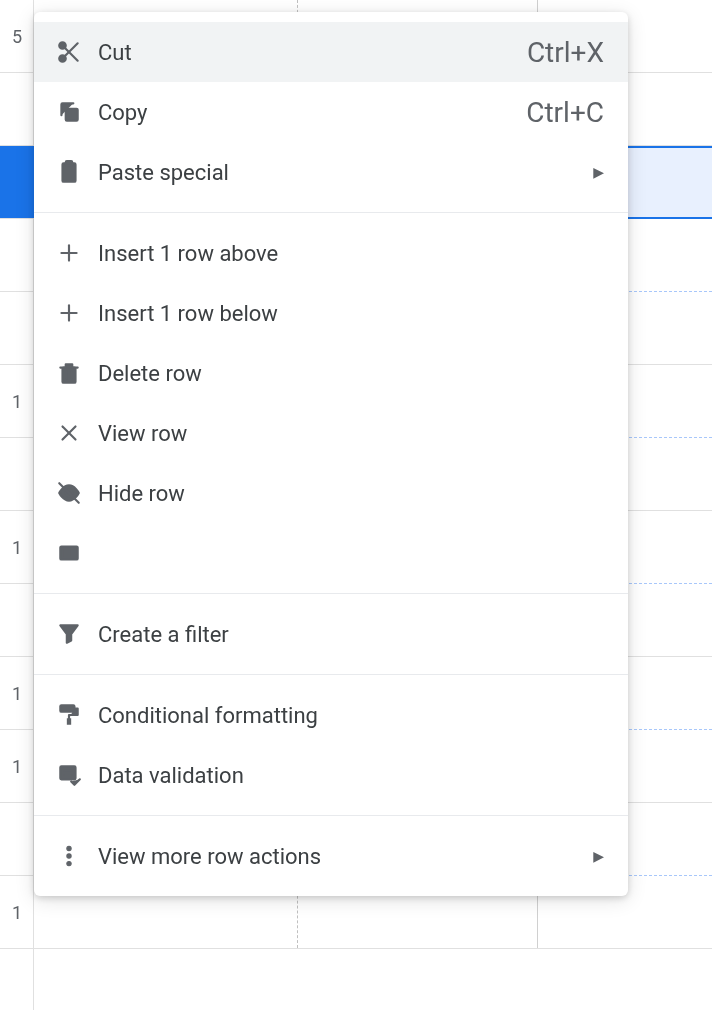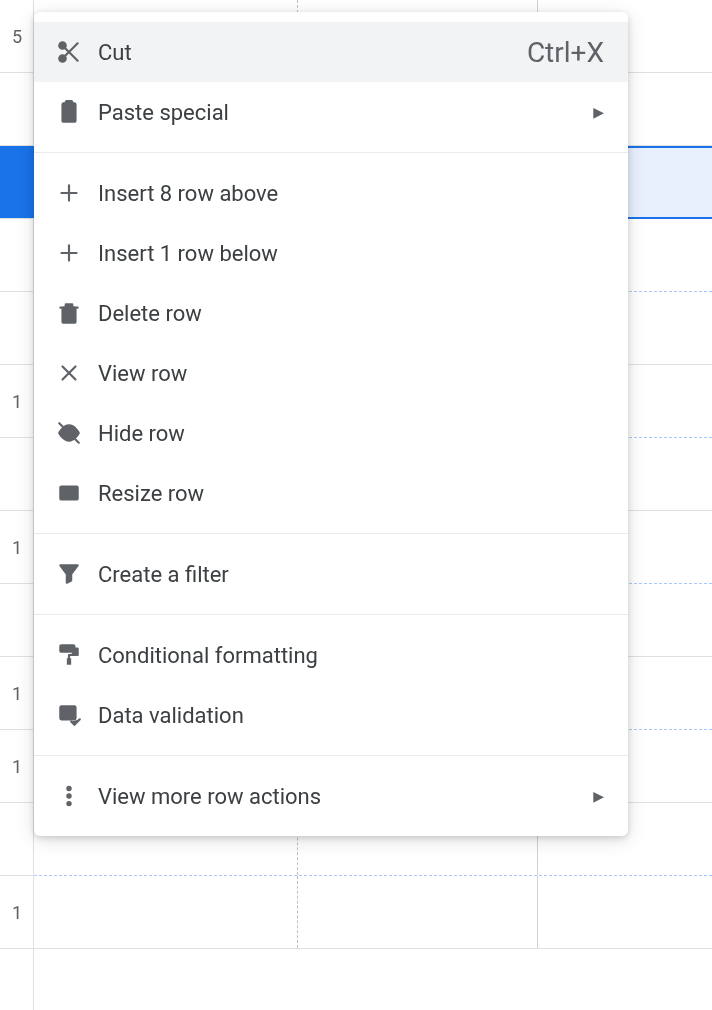--- a/index.html
+++ b/index.html
@@ -219,36 +219,46 @@
           <line x1="20" y1="4" x2="8.5" y2="15.5"></line>
           <line x1="20" y1="20" x2="8.5" y2="8.5"></line>
         </svg>
       </span>
       <span class="label">Cut</span>
       <span class="shortcut">Ctrl+X</span>
     </div>
     <div class="menu-item">
       <span class="icon-slot">
         <svg viewBox="0 0 24 24" fill="none" stroke="#5f6368" stroke-width="2" stroke-linecap="round" stroke-linejoin="round">
+          <rect x="9" y="9" width="11" height="11" rx="1"></rect>
+          <path d="M5 15V5a1 1 0 0 1 1-1h10"></path>
+        </svg>
+      </span>
+      <span class="label">Copy</span>
+      <span class="shortcut">Ctrl+C</span>
+    </div>
+    <div class="menu-item">
+      <span class="icon-slot">
+        <svg viewBox="0 0 24 24" fill="none" stroke="#5f6368" stroke-width="2" stroke-linecap="round" stroke-linejoin="round">
           <rect x="6" y="4" width="12" height="17" rx="1"></rect>
           <rect x="9" y="2" width="6" height="4" rx="1" fill="#5f6368"></rect>
         </svg>
       </span>
       <span class="label">Paste special</span>
       <span class="submenu-arrow">▶</span>
     </div>
     <div class="separator"></div>
     <div class="menu-item">
       <span class="icon-slot">
         <svg viewBox="0 0 24 24" fill="none" stroke="#5f6368" stroke-width="2" stroke-linecap="round" stroke-linejoin="round">
           <line x1="12" y1="5" x2="12" y2="19"></line>
           <line x1="5" y1="12" x2="19" y2="12"></line>
         </svg>
       </span>
-      <span class="label">Insert 8 row above</span>
+      <span class="label">Insert 1 row above</span>
     </div>
     <div class="menu-item">
       <span class="icon-slot">
         <svg viewBox="0 0 24 24" fill="none" stroke="#5f6368" stroke-width="2" stroke-linecap="round" stroke-linejoin="round">
           <line x1="12" y1="5" x2="12" y2="19"></line>
           <line x1="5" y1="12" x2="19" y2="12"></line>
         </svg>
       </span>
       <span class="label">Insert 1 row below</span>
     </div>
@@ -283,21 +293,20 @@
       </span>
       <span class="label">Hide row</span>
     </div>
     <div class="menu-item">
       <span class="icon-slot">
         <svg viewBox="0 0 24 24" fill="none" stroke="#5f6368" stroke-width="2" stroke-linecap="round" stroke-linejoin="round">
           <rect x="4" y="6" width="16" height="12" rx="1"></rect>
           <rect x="7" y="9" width="6" height="6" fill="#5f6368" stroke="none"></rect>
         </svg>
       </span>
-      <span class="label">Resize row</span>
     </div>
     <div class="separator"></div>
     <div class="menu-item">
       <span class="icon-slot">
         <svg viewBox="0 0 24 24" fill="none" stroke="#5f6368" stroke-width="2" stroke-linecap="round" stroke-linejoin="round">
           <path d="M4 4h16l-6 8v6l-4 2v-8L4 4z"></path>
         </svg>
       </span>
       <span class="label">Create a filter</span>
     </div>

